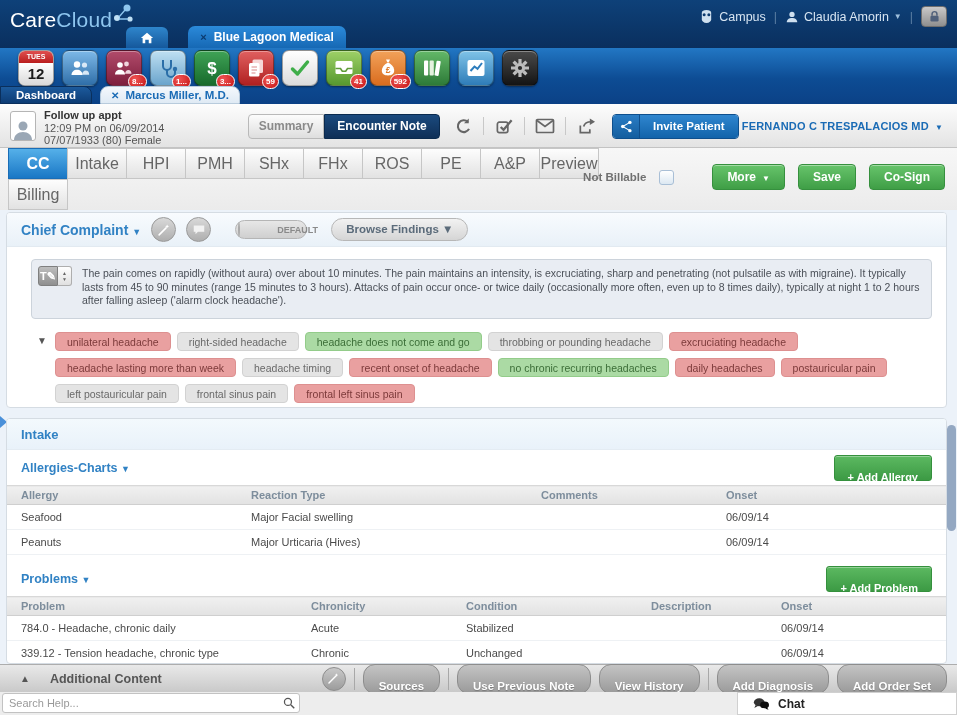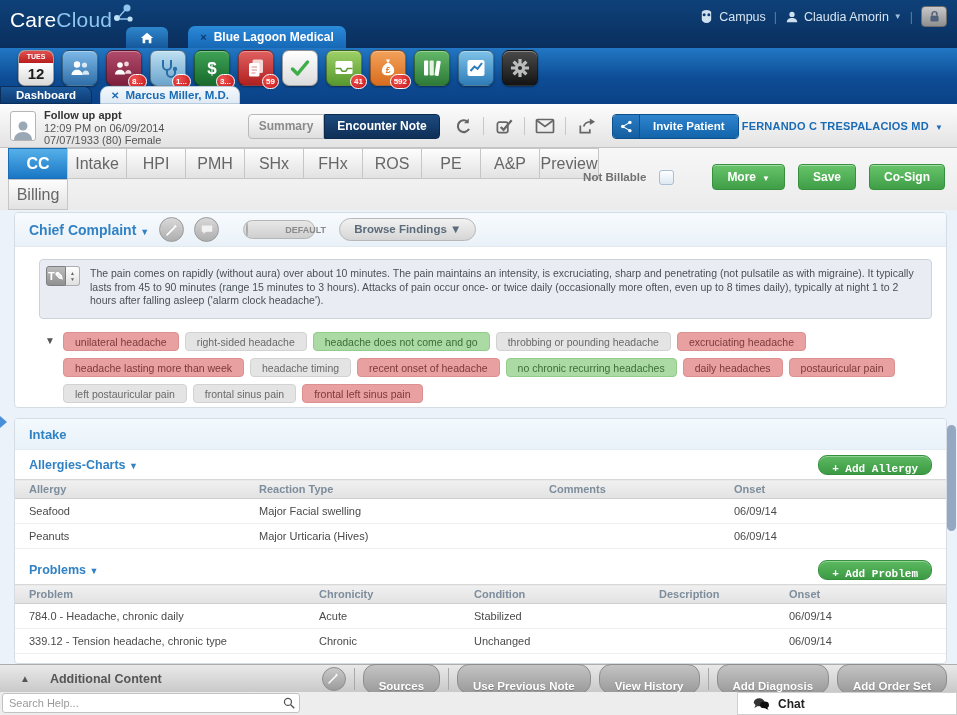--- a/index.html
+++ b/index.html
@@ -75,21 +75,21 @@
   .ntab { width:60px; height:31px; background:linear-gradient(#fdfdfd,#e2e2e2); border:1px solid #c6c6c6; margin-right:-1px; color:#666; font-size:16px; text-align:center; line-height:29px; cursor:pointer; }
   .ntab.active { background:linear-gradient(#55b0e9,#1a77c5); color:#fff; font-weight:bold; border-color:#1a6db6; }
   .actions { position:absolute; right:12px; top:16px; display:flex; align-items:center; gap:13px; }
   .nb-label { color:#707070; font-weight:bold; font-size:11.5px; }
   .nb-check { width:15px; height:15px; border:1px solid #a9bfd6; border-radius:3px; background:linear-gradient(#ffffff,#dce8f2); cursor:pointer; }
   .gbtn { height:26px; padding:0 14px; border-radius:4px; background:linear-gradient(#67c46b,#3f9e46); border:1px solid #36903e; color:#fff; font-weight:bold; font-size:12px; line-height:24px; box-shadow:inset 0 1px 0 rgba(255,255,255,.4); cursor:pointer; }
   .gbtn .caret2 { font-size:8px; margin-left:6px; }
 
   
   .content { position:absolute; left:0; top:210px; width:100%; height:454px; background:#ecf2f9; }
-  .panel { position:absolute; left:6px; right:10px; background:#fff; border:1px solid #d5dce3; border-radius:4px; overflow:hidden;margin-left:8px; }
+  .panel { position:absolute; left:6px; right:10px; background:#fff; border:1px solid #d5dce3; border-radius:4px; overflow:hidden; }
   .panel-cc { top:2px; height:196px; }
   .cc-head { height:34px; background:linear-gradient(#f8fbfe,#e9f1f8); border-bottom:1px solid #e2eaf1; display:flex; align-items:center; gap:10px; padding:0 14px; }
   .sec-title { color:#3182c4; font-weight:bold; font-size:14px; cursor:pointer; }
   .sec-title .caret3 { font-size:9px; }
   .round-btn { width:25px; height:25px; border-radius:50%; background:linear-gradient(#d9d9d9,#aeaeae); border:1px solid #9a9a9a; display:flex; align-items:center; justify-content:center; cursor:pointer; }
   .toggle { width:72px; height:19px; border-radius:10px; background:linear-gradient(#e7e7e7,#cfcfcf); border:1px solid #b5b5b5; display:flex; align-items:center; cursor:pointer; margin-left:14px;gap:33px; }
   .knob { width:15px; height:15px; border-radius:50%; background:linear-gradient(#ffffff,#dcdcdc); border:1px solid #aaa; margin-left:2px; }
   .toggle-label { font-size:9px; color:#8a8a8a; font-weight:bold; margin-left:4px; }
   .browse-btn { height:23px; padding:0 14px; border-radius:12px; background:linear-gradient(#f2f2f2,#d5d5d5); border:1px solid #b7b7b7; color:#5b6b7a; font-weight:bold; font-size:11.5px; line-height:21px; margin-left:14px; cursor:pointer; }
   .cc-textbox { position:relative; margin:12px 14px 0 24px; background:#e9edf3; border:1px solid #ccd3db; border-radius:4px; padding:7px 10px 10px 50px; min-height:56px; }
@@ -105,21 +105,21 @@
   .pill.gray { background:#e4e4e4; border:1px solid #d2d2d2; color:#696969; }
   .pill.green { background:#abdaa4; border:1px solid #93cc8a; color:#3c6e38; }
 
   .collapse-arrow { position:absolute; left:0px; top:206px; width:0; height:0; border-top:6px solid transparent; border-bottom:6px solid transparent; border-left:7px solid #4a90d9; cursor:pointer; }
 
   .panel-intake { top:208px; height:246px; }
   .band { background:linear-gradient(#f3f9fd,#e9f2fa); padding:6px 14px; border-bottom:1px solid #e4ecf3; }
   .band .sec-title { font-size:13px; }
   .subhead { display:flex; align-items:center; justify-content:space-between; padding:5px 14px 4px; }
   .subhead .sec-title { font-size:12.5px; }
-  .add-btn { height:20px; padding:4px 13px; border-radius:9px; background:linear-gradient(#5cb961,#3c9a44); border:1px solid #35903d; color:#fff; font-weight:bold; font-size:11px; line-height:18px; box-shadow:inset 0 1px 0 rgba(255,255,255,.35); cursor:pointer;font-family:Liberation Mono, monospace; }
+  .add-btn { height:20px; padding:12px 13px; border-radius:3px; background:linear-gradient(#5cb961,#3c9a44); border:1px solid #35903d; color:#fff; font-weight:bold; font-size:11px; line-height:18px; box-shadow:inset 0 1px 0 rgba(255,255,255,.35); cursor:pointer; }
   table.grid { width:100%; border-collapse:collapse; table-layout:fixed; }
   table.grid th { background:linear-gradient(#f0f0f0,#e2e2e2); border-top:1px solid #d8d8d8; border-bottom:1px solid #cfcfcf; color:#7d8d9c; font-size:11px; font-weight:bold; text-align:left; padding:3px 0 3px 14px; height:19px; }
   table.grid td { font-size:11px; color:#4a4a4a; padding:6px 0 6px 14px; border-bottom:1px solid #eef1f4; height:24px; }
 
   
   .bottom-bar { position:absolute; left:0; top:664px; width:100%; height:28px; background:linear-gradient(#e9e9e9,#c9c9c9); border-top:1px solid #adadad; display:flex; align-items:center; }
   .bb-caret { margin-left:20px; color:#555; font-size:10px; cursor:pointer; }
   .bb-title { margin-left:20px; color:#555; font-weight:bold; font-size:12.5px; }
   .bb-right { margin-left:auto; display:flex; align-items:center; gap:8px; padding-right:10px; }
   .bb-sep { width:1px; height:22px; background:#a8a8a8; }

